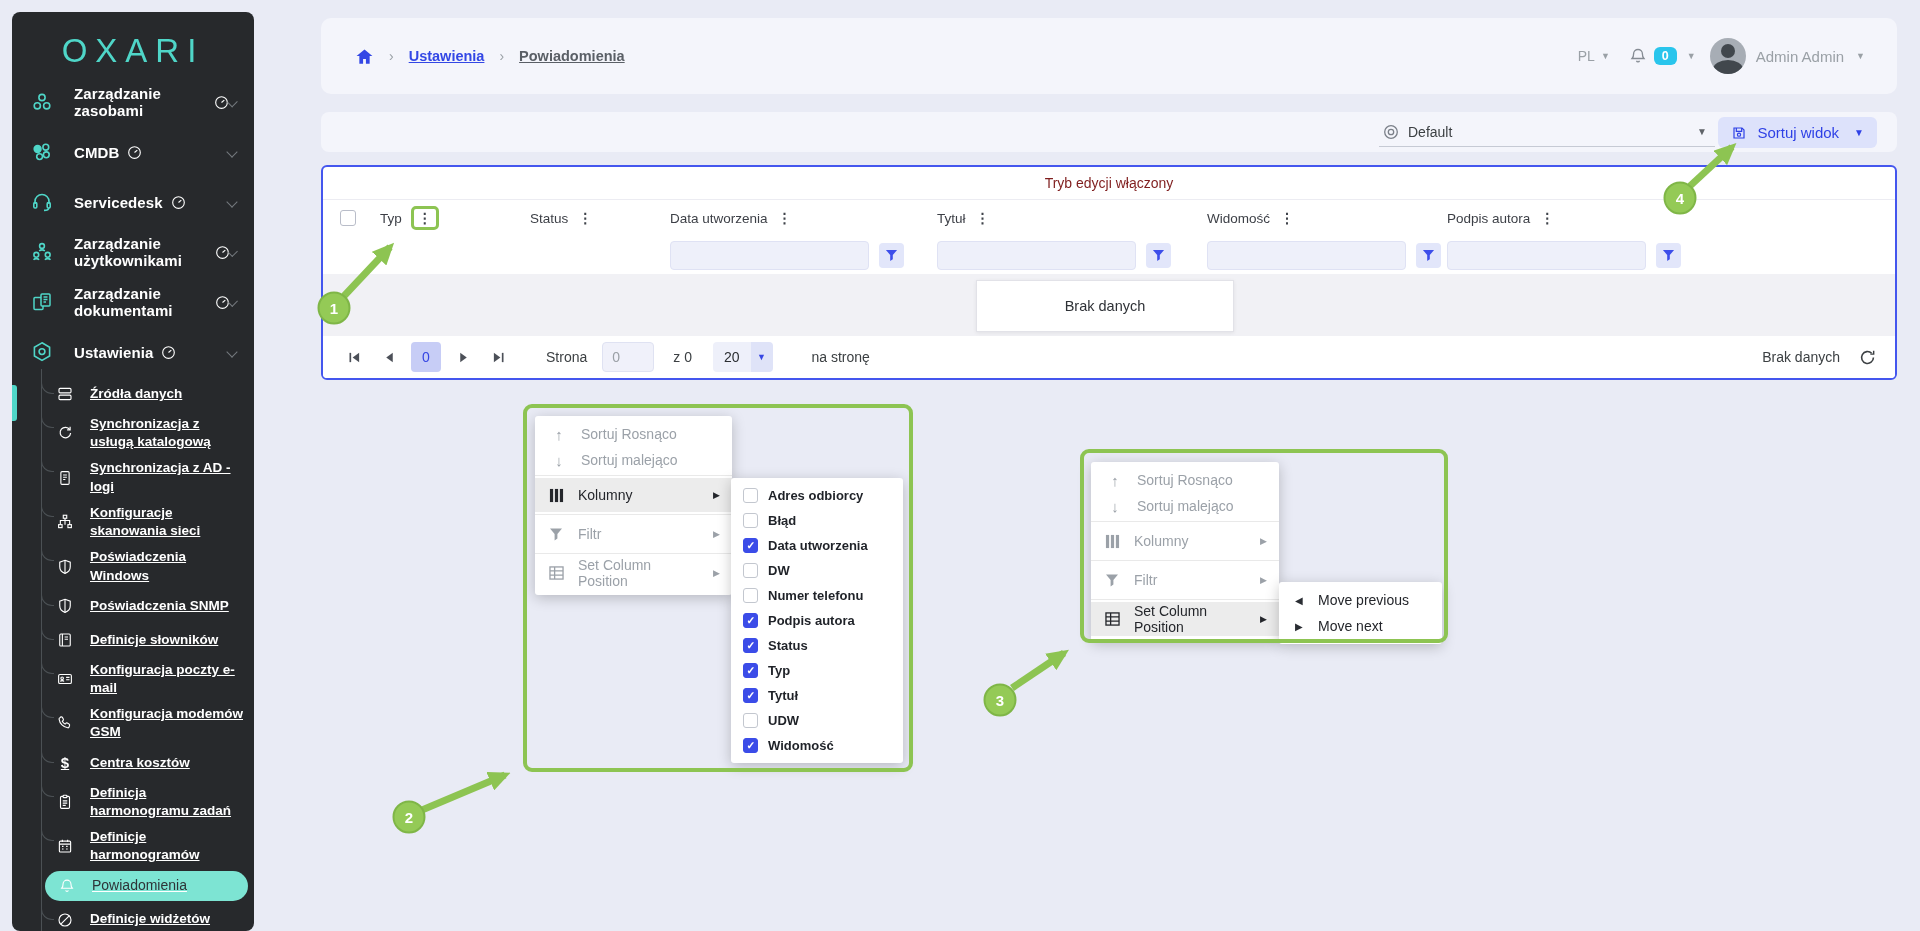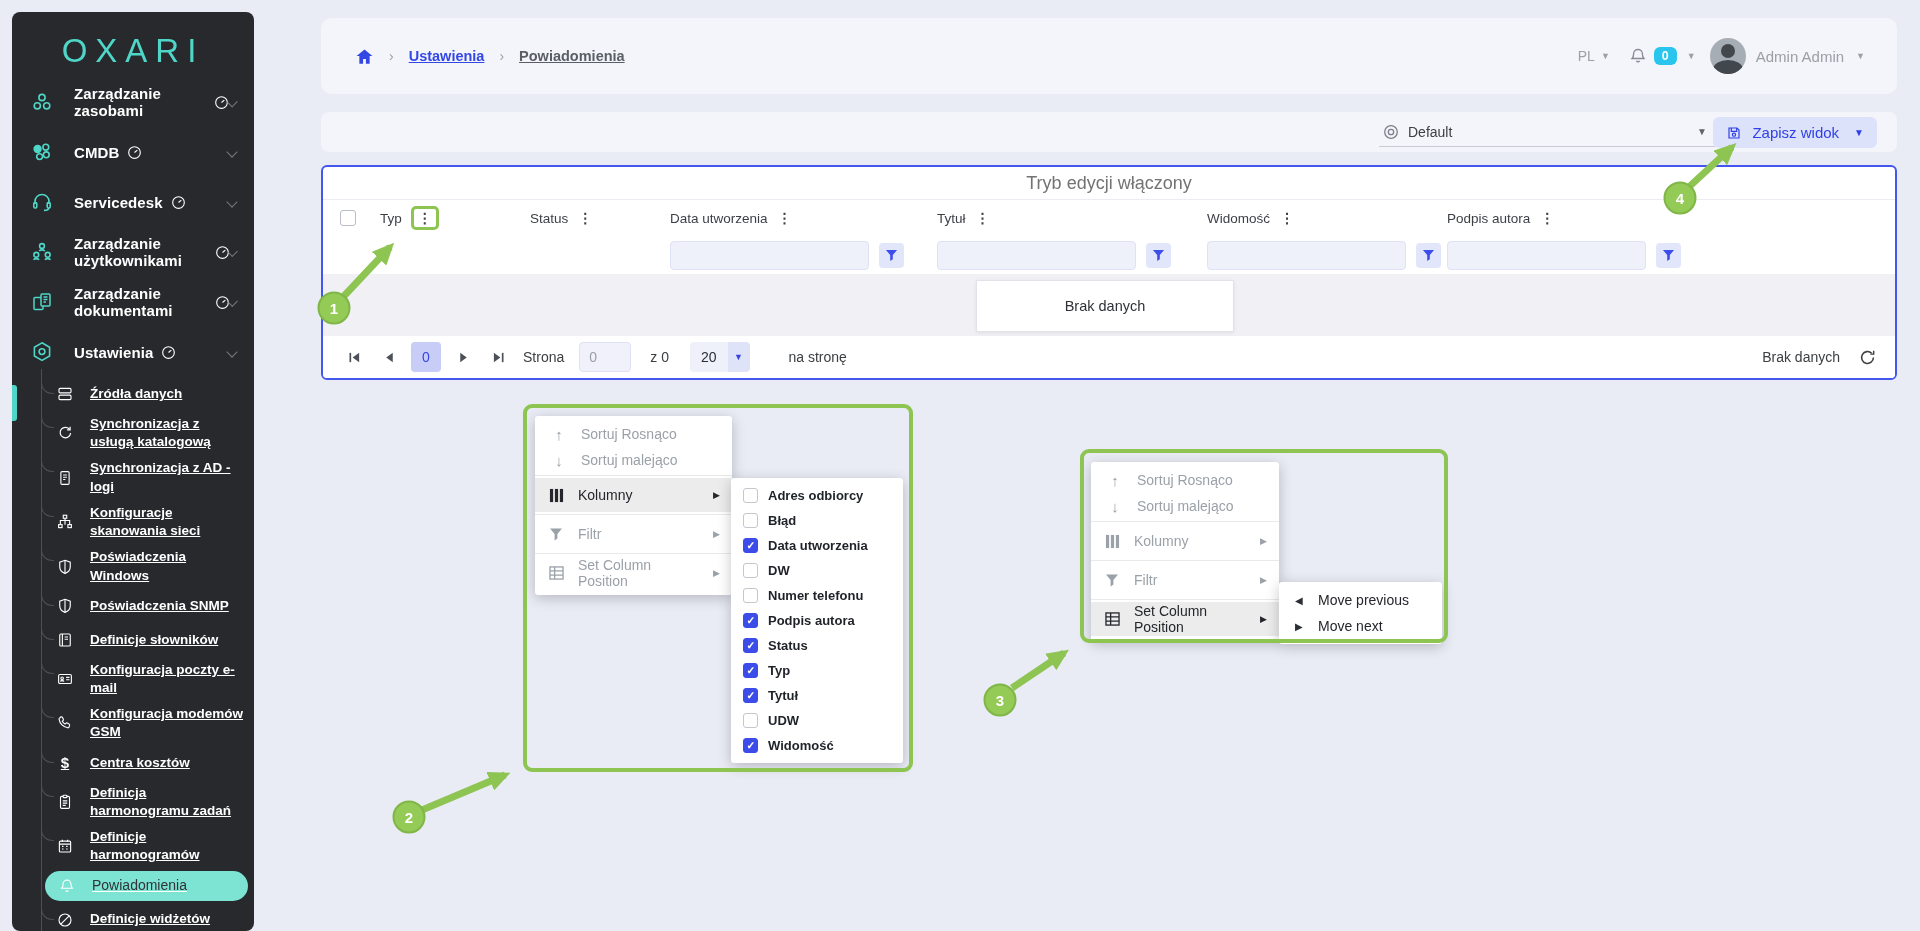--- a/index.html
+++ b/index.html
@@ -72,21 +72,21 @@
   .save-btn { position:absolute; right:20px; top:5px; height:31px; background:#dde2fb;
               border-radius:6px; color:#2f41e6; display:flex; align-items:center;
               padding:0 13px; font-size:15px; cursor:pointer; }
   .save-btn svg { width:16px; height:16px; margin-right:10px; }
   .save-btn .scaret { font-size:10px; margin-left:15px; color:#2f41e6; }
 
   
   .panel { position:absolute; left:321px; top:165px; width:1576px; height:215px;
            background:#fff; border:2px solid #4456ee; border-radius:6px; z-index:1; }
   .banner { height:33px; display:flex; align-items:center; justify-content:center;
-            color:#737373; font-size:18px; border-bottom:1px solid #ececf2; }
+            color:#7f1d1d; font-size:14px; border-bottom:1px solid #ececf2; }
   .hrow { height:36px; display:flex; align-items:center; padding-left:17px; }
   .hcb { width:16px; height:16px; border:1.5px solid #b9bdc9; border-radius:3px;
          margin-right:24px; flex:none; cursor:pointer; background:#fff; }
   .hcell { display:flex; align-items:center; gap:8px; font-size:13.5px; color:#3c3f46; }
   .c1{width:150px}.c2{width:140px}.c3{width:267px}.c4{width:270px}.c5{width:240px}.c6{flex:1}
   .dots { font-size:14px; font-weight:700; color:#3f434a; line-height:1; cursor:pointer; padding:1px 2px; }
   .dots.hl { border:3px solid #8dc452; border-radius:5px; padding:2px 4px; margin-left:1px; }
   .frow { height:38px; display:flex; align-items:center; padding-left:17px; }
   .fsp { width:330px; flex:none; }
   .fcell { display:flex; align-items:center; }
@@ -99,21 +99,21 @@
   .nodata-box { position:absolute; left:653px; top:6px; width:258px; height:52px; background:#fff;
                 border:1px solid #e2e2e8; box-shadow:0 1px 4px rgba(0,0,0,.07);
                 display:flex; align-items:center; justify-content:center;
                 font-size:14.5px; color:#2f3237; }
   .pgrow { height:42px; display:flex; align-items:center; padding:0 18px; gap:9px;
            font-size:14px; color:#3c4043; background:#fff; border-radius:0 0 4px 4px; }
   .pg-btn { width:26px; height:26px; display:flex; align-items:center; justify-content:center; cursor:pointer; }
   .pg-btn svg { width:13px; height:13px; display:block; }
   .pg-chip { width:30px; height:30px; background:#c7cdf6; color:#3646e3; border-radius:4px;
              display:flex; align-items:center; justify-content:center; font-size:14px; cursor:pointer; }
-  .pg-label { margin-left:3px; }
+  .pg-label { margin-left:26px; }
   .pg-input { width:52px; height:30px; background:#f0f1fa; border:1px solid #dfe2f2;
               border-radius:4px; color:#9aa0a6; padding:0 9px; font-size:14px;
               font-family:inherit; outline:none; margin-left:6px; }
   .pg-of { margin-left:10px; }
   .size-sel { display:flex; height:30px; border-radius:4px; overflow:hidden; margin-left:12px; cursor:pointer; }
   .size-val { background:#eef0fa; display:flex; align-items:center; padding:0 11px; font-size:14px; color:#2c2f33; }
   .size-caret { width:22px; background:#dfe3f8; color:#3646e3; display:flex;
                 align-items:center; justify-content:center; font-size:9px; }
   .pg-per { margin-left:12px;padding-left:18px; }
   .pg-right { margin-left:auto; display:flex; align-items:center; gap:18px; }
@@ -484,21 +484,21 @@
       </span>
     <span>Default</span>
     <span class="vcaret">▼</span>
   </div>
   <div class="save-btn">
     <svg viewBox="0 0 24 24" fill="none" stroke="#2f41e6" stroke-width="1.8">
         <path d="M4.5 4.5 h12 l3 3 v12 h-15 Z"></path>
         <path d="M8 4.5 v5 h8 v-5"></path>
         <circle cx="12" cy="14.5" r="2.4"></circle>
       </svg>
-    <span>Zapisz widok</span>
+    <span>Sortuj widok</span>
     <span class="scaret">▼</span>
   </div>
 </div>
 
 <section class="panel">
   <div class="banner">Tryb edycji włączony</div>
 
   <div class="hrow">
     <span class="hcb"></span>
     <div class="hcell c1">

